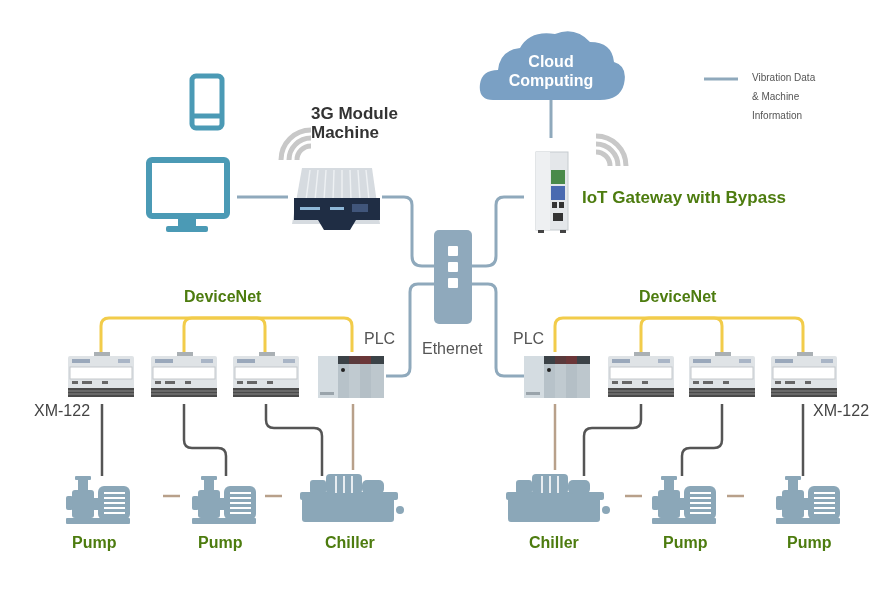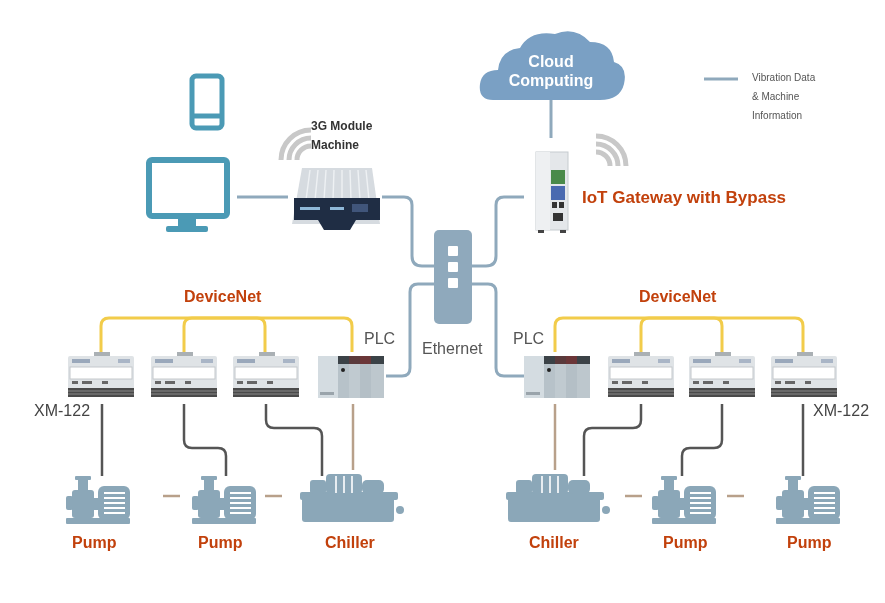--- a/index.html
+++ b/index.html
@@ -1,18 +1,18 @@
 <!DOCTYPE html>
 <html><head>
 <meta charset="utf-8">
 <style>
   html,body{margin:0;padding:0;background:#ffffff;}
   #stage{position:relative;width:885px;height:603px;overflow:hidden;background:#fff;font-family:"Liberation Sans",sans-serif;}
   svg{position:absolute;left:0;top:0;}
-  .lbl{position:absolute;white-space:nowrap;color:#c2410c;}
+  .lbl{position:absolute;white-space:nowrap;color:#4d7c0f;}
   .bold{font-weight:bold;}
   .cloud-text{position:absolute;color:#fff;font-weight:bold;font-size:16px;text-align:center;line-height:19px;width:120px;}
   .legend{position:absolute;color:#555;font-size:10px;line-height:19px;}
 </style>
 </head>
 <body>
 
 <div id="stage">
 <svg width="885" height="603" viewBox="0 0 885 603">
   <defs>
@@ -205,21 +205,21 @@
   <div>Cloud</div>
   <div>Computing</div>
 </div>
 
 <div class="legend" style="left:752px;top:68px;">
   <div>Vibration Data</div>
   <div>&amp; Machine</div>
   <div>Information</div>
 </div>
 
-<div class="lbl bold" style="left:311px;top:104px;font-size:12px;line-height:19px;color:#333;margin-top:13px;">
+<div class="lbl bold" style="left:311px;top:104px;font-size:17px;line-height:19px;color:#333;">
   <div>3G Module</div>
   <div>Machine</div>
 </div>
 
 <div class="lbl bold" style="left:582px;top:188px;font-size:17px;">IoT Gateway with Bypass</div>
 
 <div class="lbl" style="left:422px;top:340px;font-size:16px;color:#555;">Ethernet</div>
 
 <div class="lbl bold" style="left:184px;top:288px;font-size:16px;">DeviceNet</div>
 <div class="lbl" style="left:364px;top:330px;font-size:16px;color:#555;">PLC</div>

